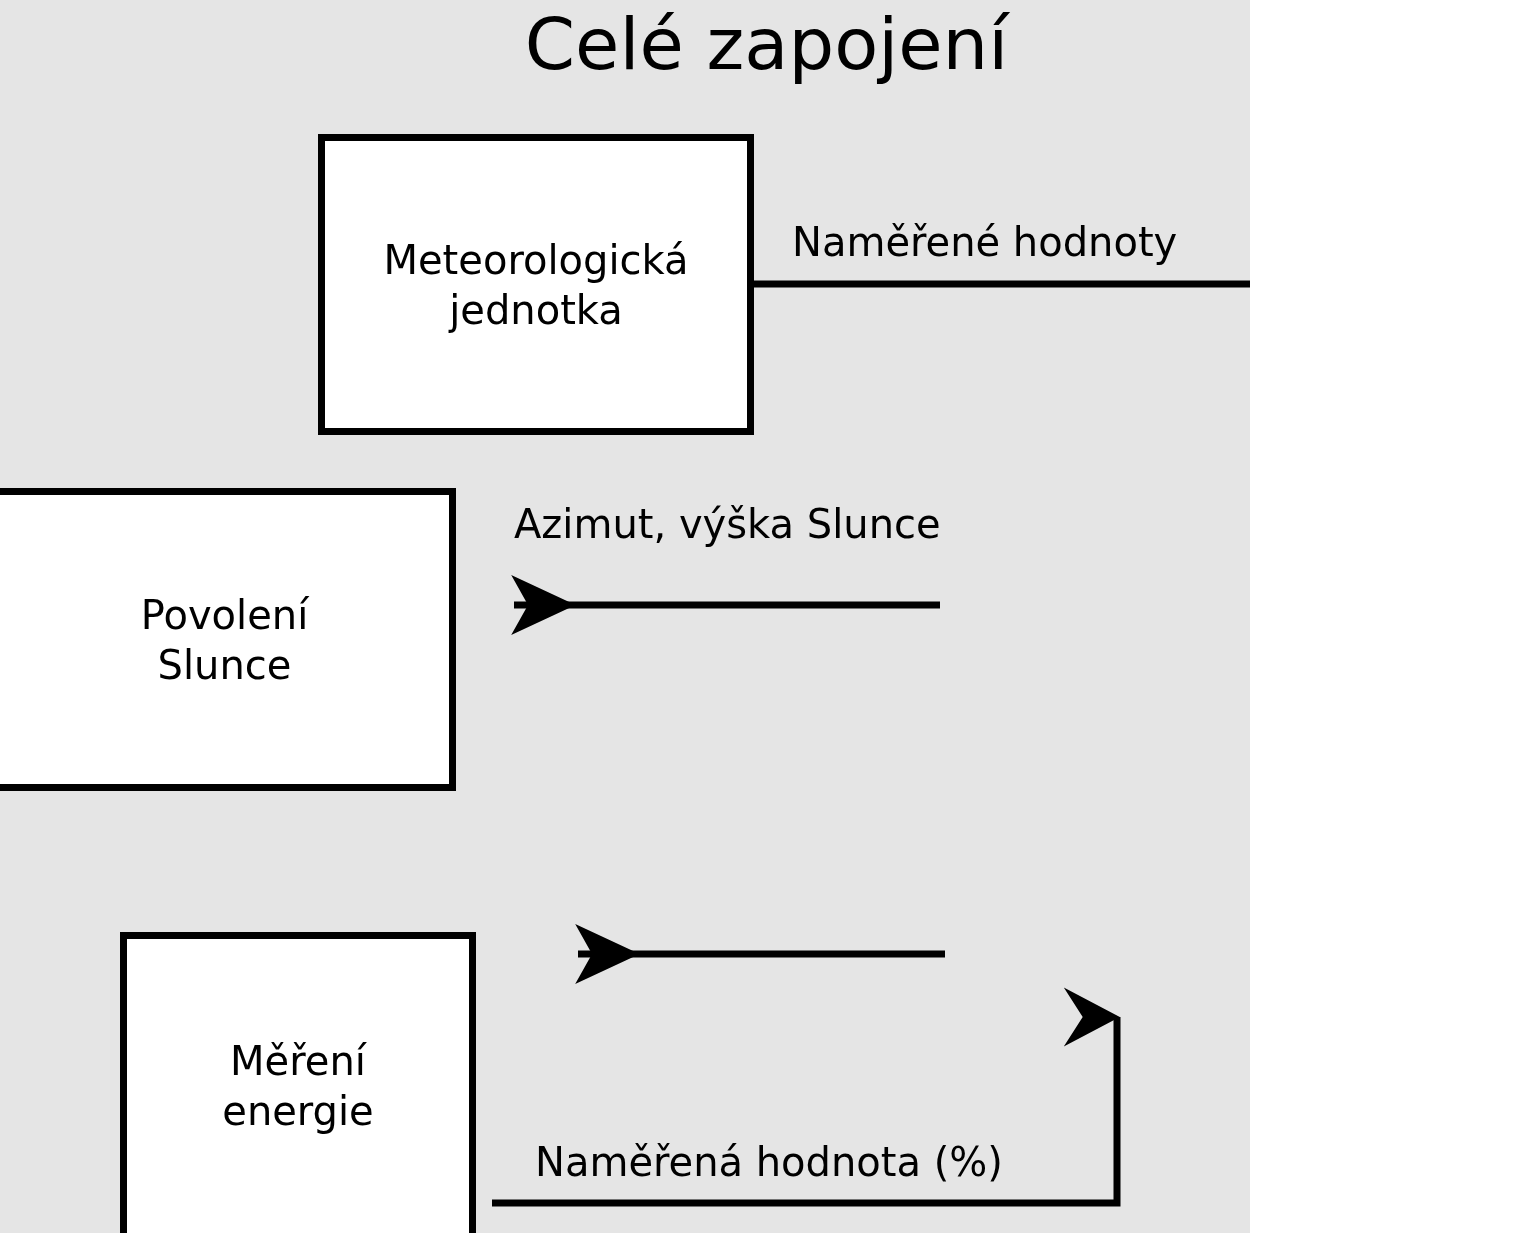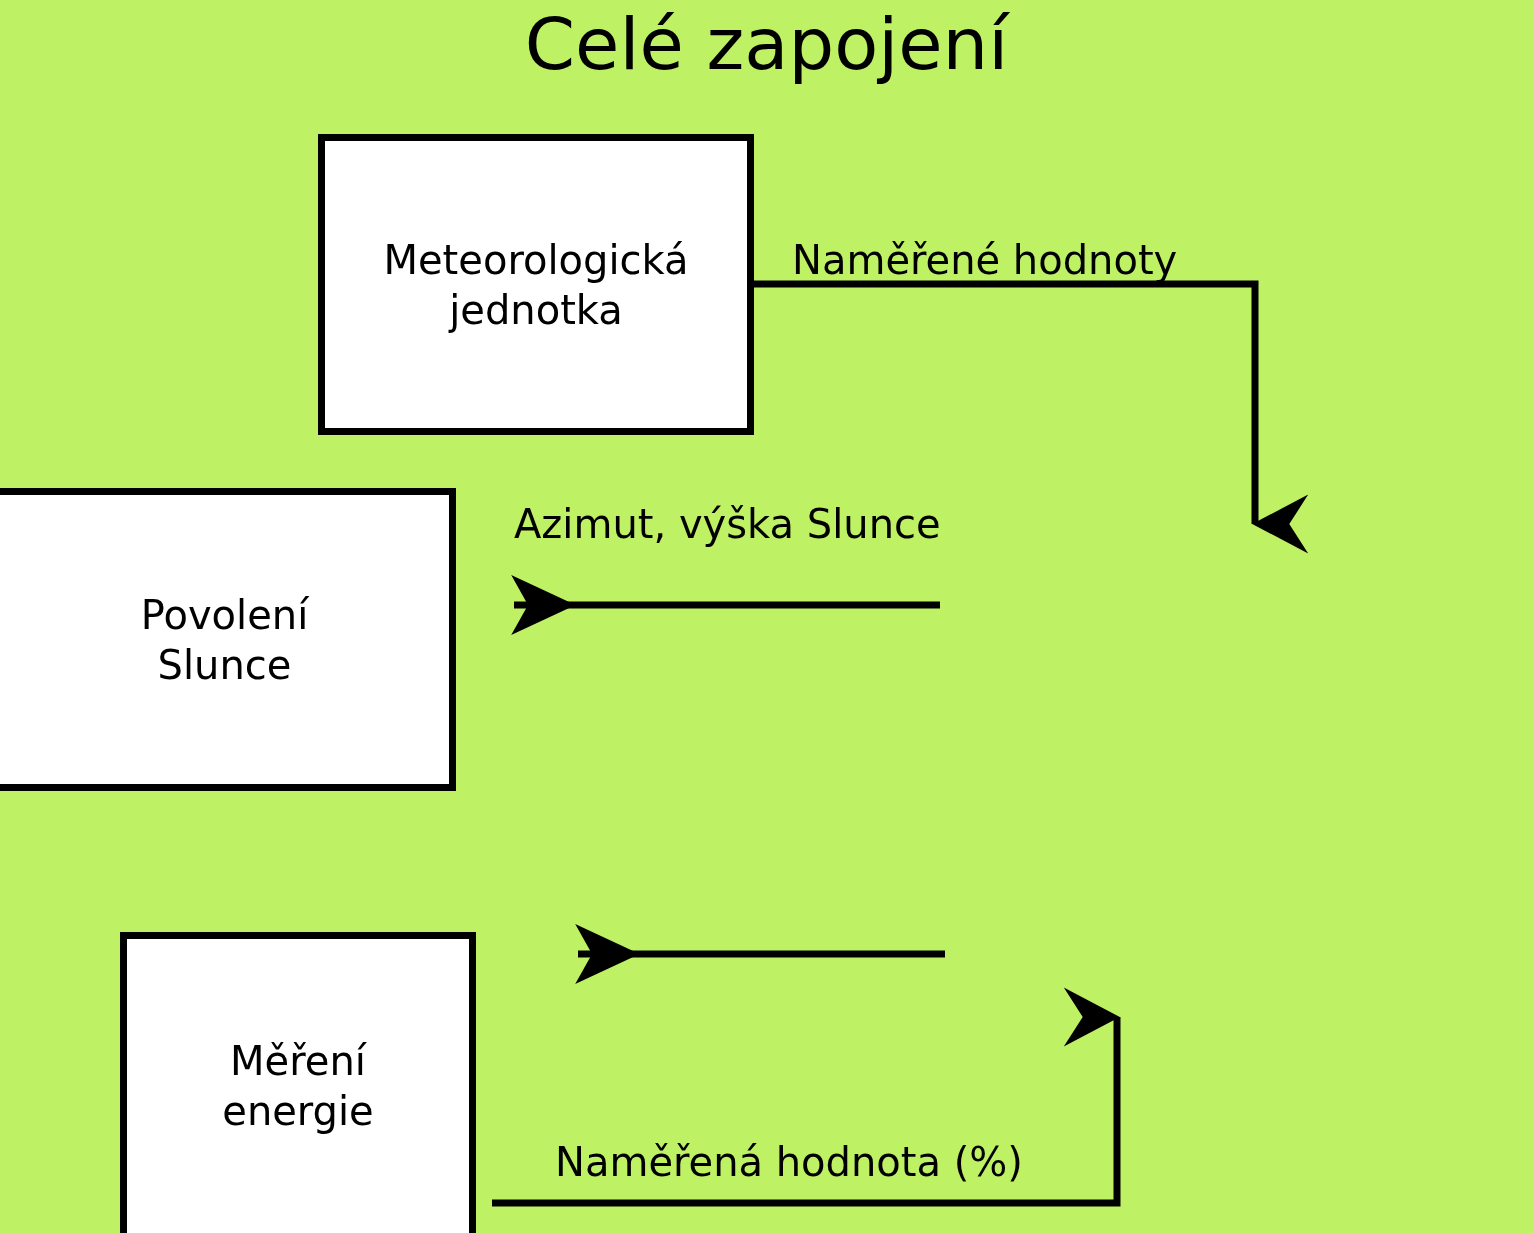--- a/index.html
+++ b/index.html
@@ -2,23 +2,23 @@
 <html><head>
 <meta charset="utf-8">
 <style>
   html, body {
     margin: 0;
     padding: 0;
     background: #ffffff;
   }
   #canvas {
     position: relative;
-    width: 1533px;
+    width: 1250px;
     height: 1233px;
-    background: #bef264;
+    background: #e5e5e5;
     font-family: "DejaVu Sans", sans-serif;
     overflow: hidden;
   }
   #diagram-svg {
     position: absolute;
     left: 0;
     top: 0;
     width: 1533px;
     height: 1233px;
   }
@@ -57,24 +57,24 @@
     color: #000000;
     white-space: pre-line;
   }
   
   #node-meteo   { left: 318px;  top: 134px;  width: 436px;  height: 301px; }
   #node-sun     { left: -7px;   top: 488px;  width: 463px;  height: 303px; }
   #node-main    { left: 975px;  top: 563px;  width: 554px;  height: 415px; }
   #node-energy  { left: 120px;  top: 932px;  width: 356px;  height: 308px; }
 
   
-  #label-measured-values { left: 792px; top: 236px; }
+  #label-measured-values { left: 792px; top: 218px; }
   #label-azimuth         { left: 498px; top: 500px; margin-left: 16px; }
   #label-charge-permit   { left: 498px; top: 830px; }
-  #label-measured-pct    { left: 555px; top: 1138px; }
+  #label-measured-pct    { left: 535px; top: 1138px; }
 </style>
 </head>
 <body>
 
 <div id="canvas">
 
   <div class="diagram-title">Celé zapojení</div>
 
   <svg id="diagram-svg" viewBox="0 0 1533 1233" xmlns="http://www.w3.org/2000/svg">
     <defs>

